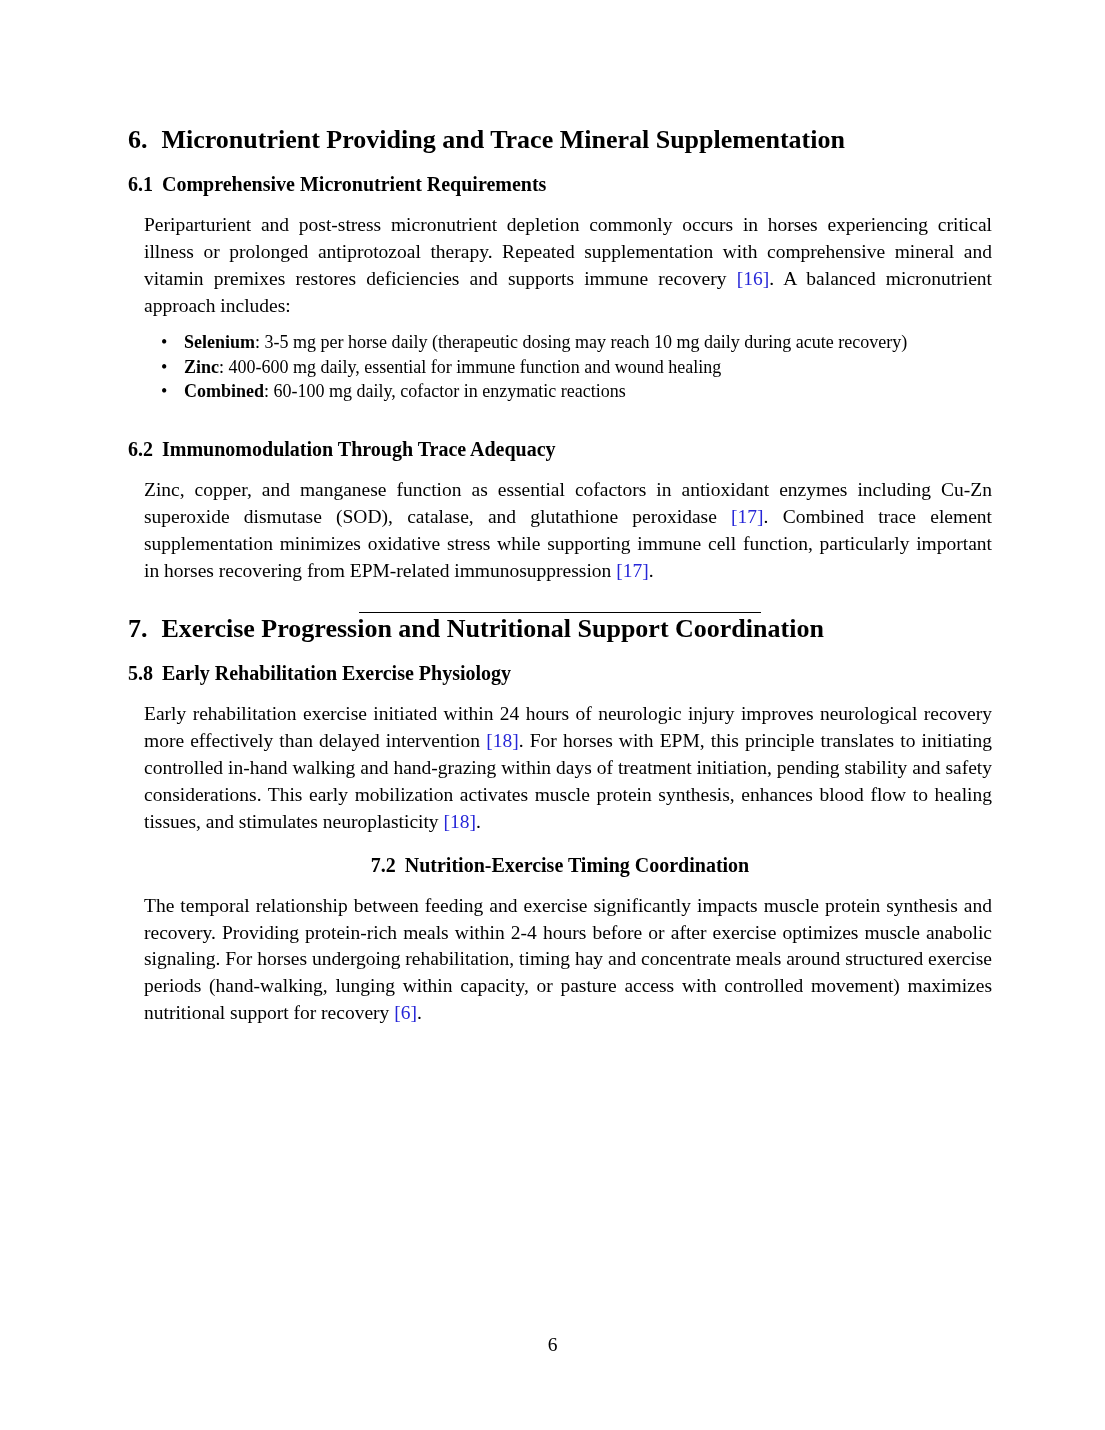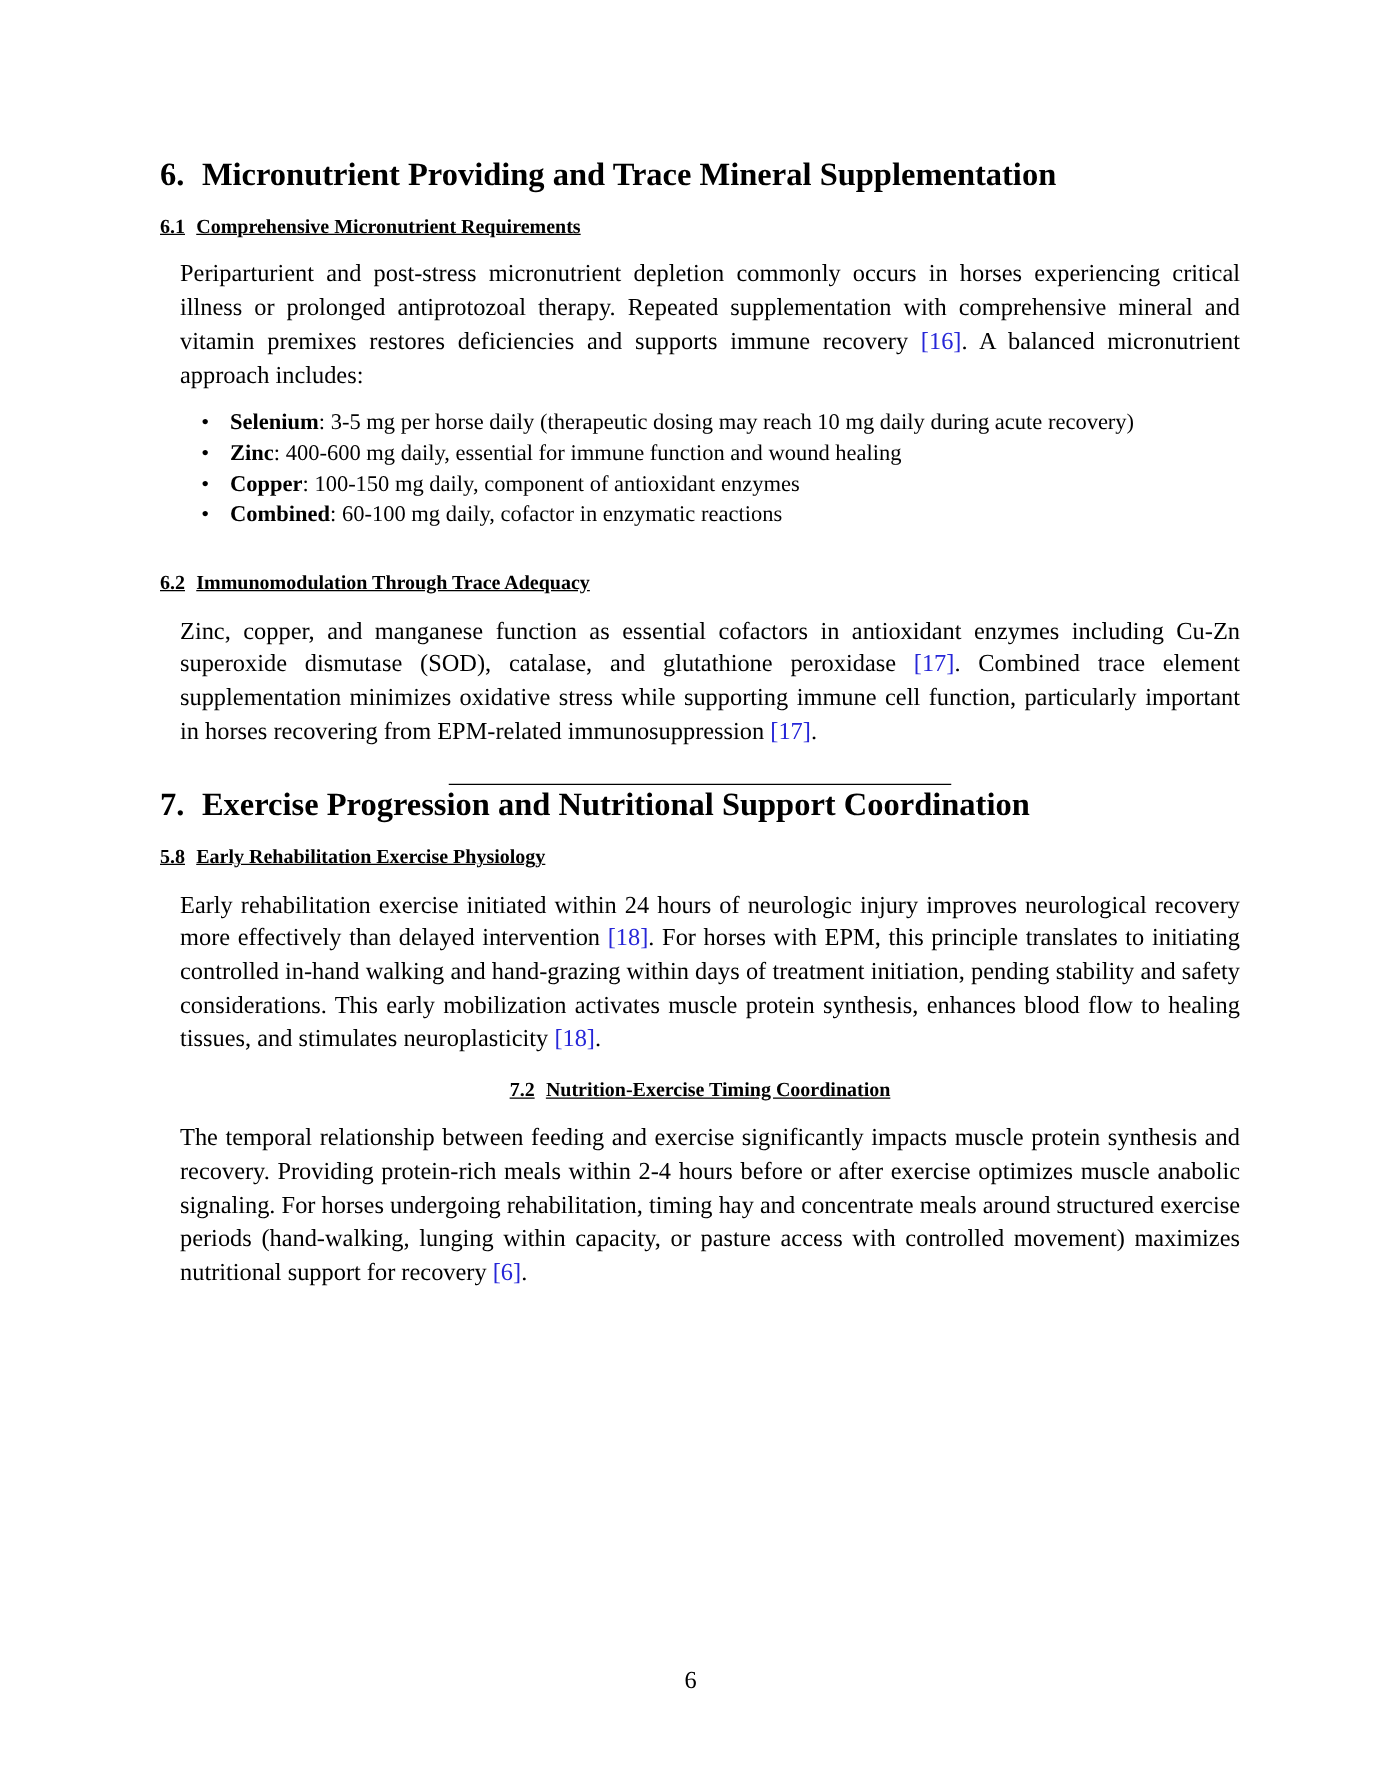--- a/index.html
+++ b/index.html
@@ -21,25 +21,24 @@
     top: 124px;
   }
   h1.section {
     font-size: 26px;
     line-height: 1.2;
     font-weight: bold;
     margin: 0;
   }
   h1.section .secnum { margin-right: 14px; }
   h2.subsection {
-    font-size: 16px;
+    font-size: 20px;
     line-height: 1.2;
     font-weight: bold;
     margin: 17px 0 0 0;
-    text-decoration: underline;
   }
   h2.subsection .subnum { margin-right: 9px; }
   p.body-par {
     font-size: 19.5px;
     line-height: 1.38;
     text-align: justify;
     margin: 16px 0 0 16px;
     hyphens: auto;
     -webkit-hyphens: auto;
   }
@@ -93,21 +92,20 @@
 
     <h1 class="section"><span class="secnum">6.</span><span>Micronutrient Providing and Trace Mineral Supplementation</span></h1>
 
     <h2 class="subsection"><span class="subnum">6.1</span><span>Comprehensive Micronutrient Requirements</span></h2>
 
     <p class="body-par"><span>Periparturient and post-stress micronutrient depletion commonly occurs in horses experiencing critical illness or prolonged antiprotozoal therapy. Repeated supplementation with comprehensive mineral and vitamin premixes restores deficiencies and supports immune recovery </span><a class="cite">[16]</a><span>. A balanced micronutrient approach includes:</span></p>
 
     <ul class="bullet-list">
       <li><strong>Selenium</strong><span>: 3-5 mg per horse daily (therapeutic dosing may reach 10 mg daily during acute recovery)</span></li>
       <li><strong>Zinc</strong><span>: 400-600 mg daily, essential for immune function and wound healing</span></li>
-      <li><strong>Copper</strong><span>: 100-150 mg daily, component of antioxidant enzymes</span></li>
       <li><strong>Combined</strong><span>: 60-100 mg daily, cofactor in enzymatic reactions</span></li>
     </ul>
 
     <h2 class="subsection" style="margin-top:33px"><span class="subnum">6.2</span><span>Immunomodulation Through Trace Adequacy</span></h2>
 
     <p class="body-par"><span>Zinc, copper, and manganese function as essential cofactors in antioxidant enzymes including Cu-Zn superoxide dismutase (SOD), catalase, and glutathione peroxidase </span><a class="cite">[17]</a><span>. Combined trace element supplementation minimizes oxidative stress while supporting immune cell function, particularly important in horses recovering from EPM-related immunosuppression </span><a class="cite">[17]</a><span>.</span></p>
 
     <hr class="divider">
 
     <h1 class="section sec7-heading"><span class="secnum">7.</span><span>Exercise Progression and Nutritional Support Coordination</span></h1>

